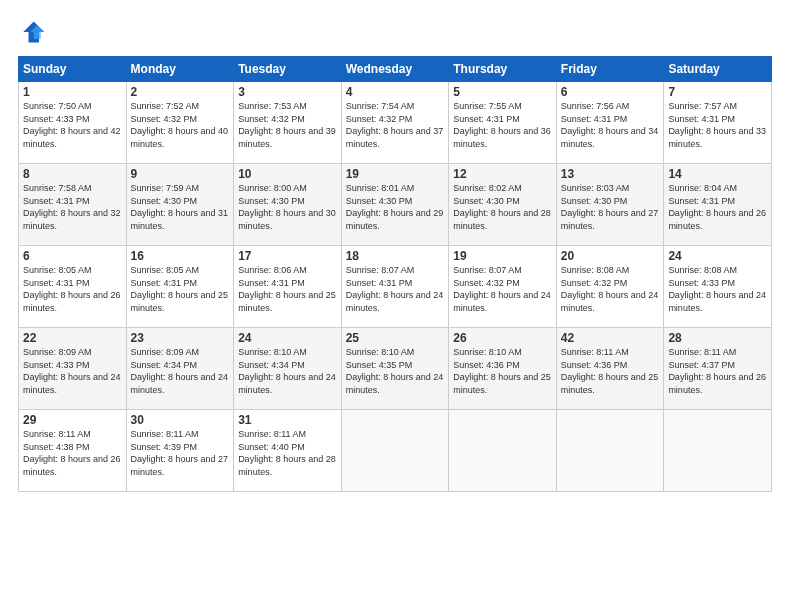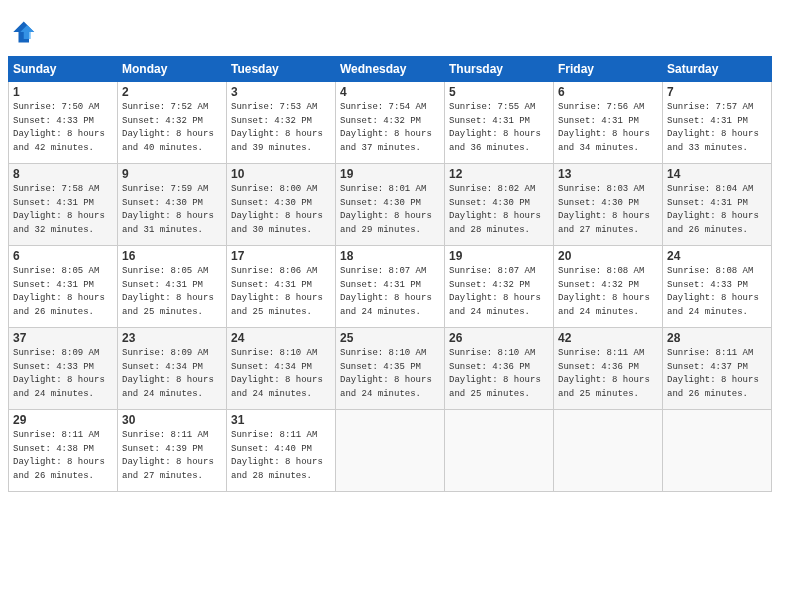--- a/index.html
+++ b/index.html
@@ -4,21 +4,21 @@
   <style>
     * { box-sizing: border-box; margin: 0; padding: 0; }
     body {
       font-family: Arial, sans-serif;
       background: #fff;
       width: 792px;
       height: 612px;
       overflow: hidden;
     }
     .container {
-      padding: 18px 20px 10px 8px;
+      padding: 18px 20px 10px 18px;
     }
     .header {
       display: flex;
       justify-content: space-between;
       align-items: flex-start;
       margin-bottom: 10px;
     }
     .logo {
       display: flex;
       align-items: center;
@@ -76,21 +76,20 @@
       font-size: 12px;
       font-weight: bold;
       color: #333;
       display: block;
       margin-bottom: 1px;
     }
     .day-info {
       font-size: 9px;
       color: #333;
       line-height: 1.4;
-      font-family: Liberation Mono, monospace;
     }
     .empty-cell {
       background: #f9f9f9 !important;
     }
   </style>
 </head>
 <body>
 
 <div class="container">
   <div class="header">
@@ -166,21 +165,21 @@
           <td><span class="day-num">18</span>
 <span class="day-info">Sunrise: 8:07 AM<br>Sunset: 4:31 PM<br>Daylight: 8 hours and 24 minutes.</span></td>
           <td><span class="day-num">19</span>
 <span class="day-info">Sunrise: 8:07 AM<br>Sunset: 4:32 PM<br>Daylight: 8 hours and 24 minutes.</span></td>
           <td><span class="day-num">20</span>
 <span class="day-info">Sunrise: 8:08 AM<br>Sunset: 4:32 PM<br>Daylight: 8 hours and 24 minutes.</span></td>
           <td><span class="day-num">24</span>
 <span class="day-info">Sunrise: 8:08 AM<br>Sunset: 4:33 PM<br>Daylight: 8 hours and 24 minutes.</span></td>
         </tr>
         <tr>
-          <td><span class="day-num">37</span>
+          <td><span class="day-num">22</span>
 <span class="day-info">Sunrise: 8:09 AM<br>Sunset: 4:33 PM<br>Daylight: 8 hours and 24 minutes.</span></td>
           <td><span class="day-num">23</span>
 <span class="day-info">Sunrise: 8:09 AM<br>Sunset: 4:34 PM<br>Daylight: 8 hours and 24 minutes.</span></td>
           <td><span class="day-num">24</span>
 <span class="day-info">Sunrise: 8:10 AM<br>Sunset: 4:34 PM<br>Daylight: 8 hours and 24 minutes.</span></td>
           <td><span class="day-num">25</span>
 <span class="day-info">Sunrise: 8:10 AM<br>Sunset: 4:35 PM<br>Daylight: 8 hours and 24 minutes.</span></td>
           <td><span class="day-num">26</span>
 <span class="day-info">Sunrise: 8:10 AM<br>Sunset: 4:36 PM<br>Daylight: 8 hours and 25 minutes.</span></td>
           <td><span class="day-num">42</span>

